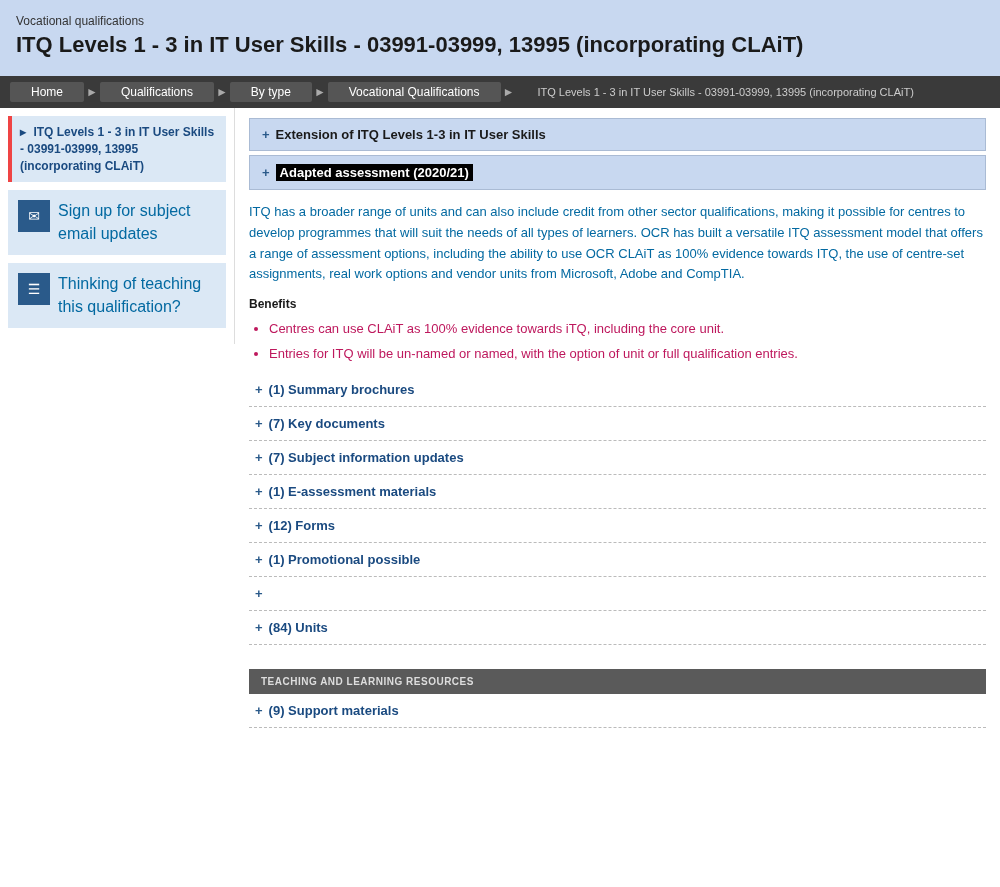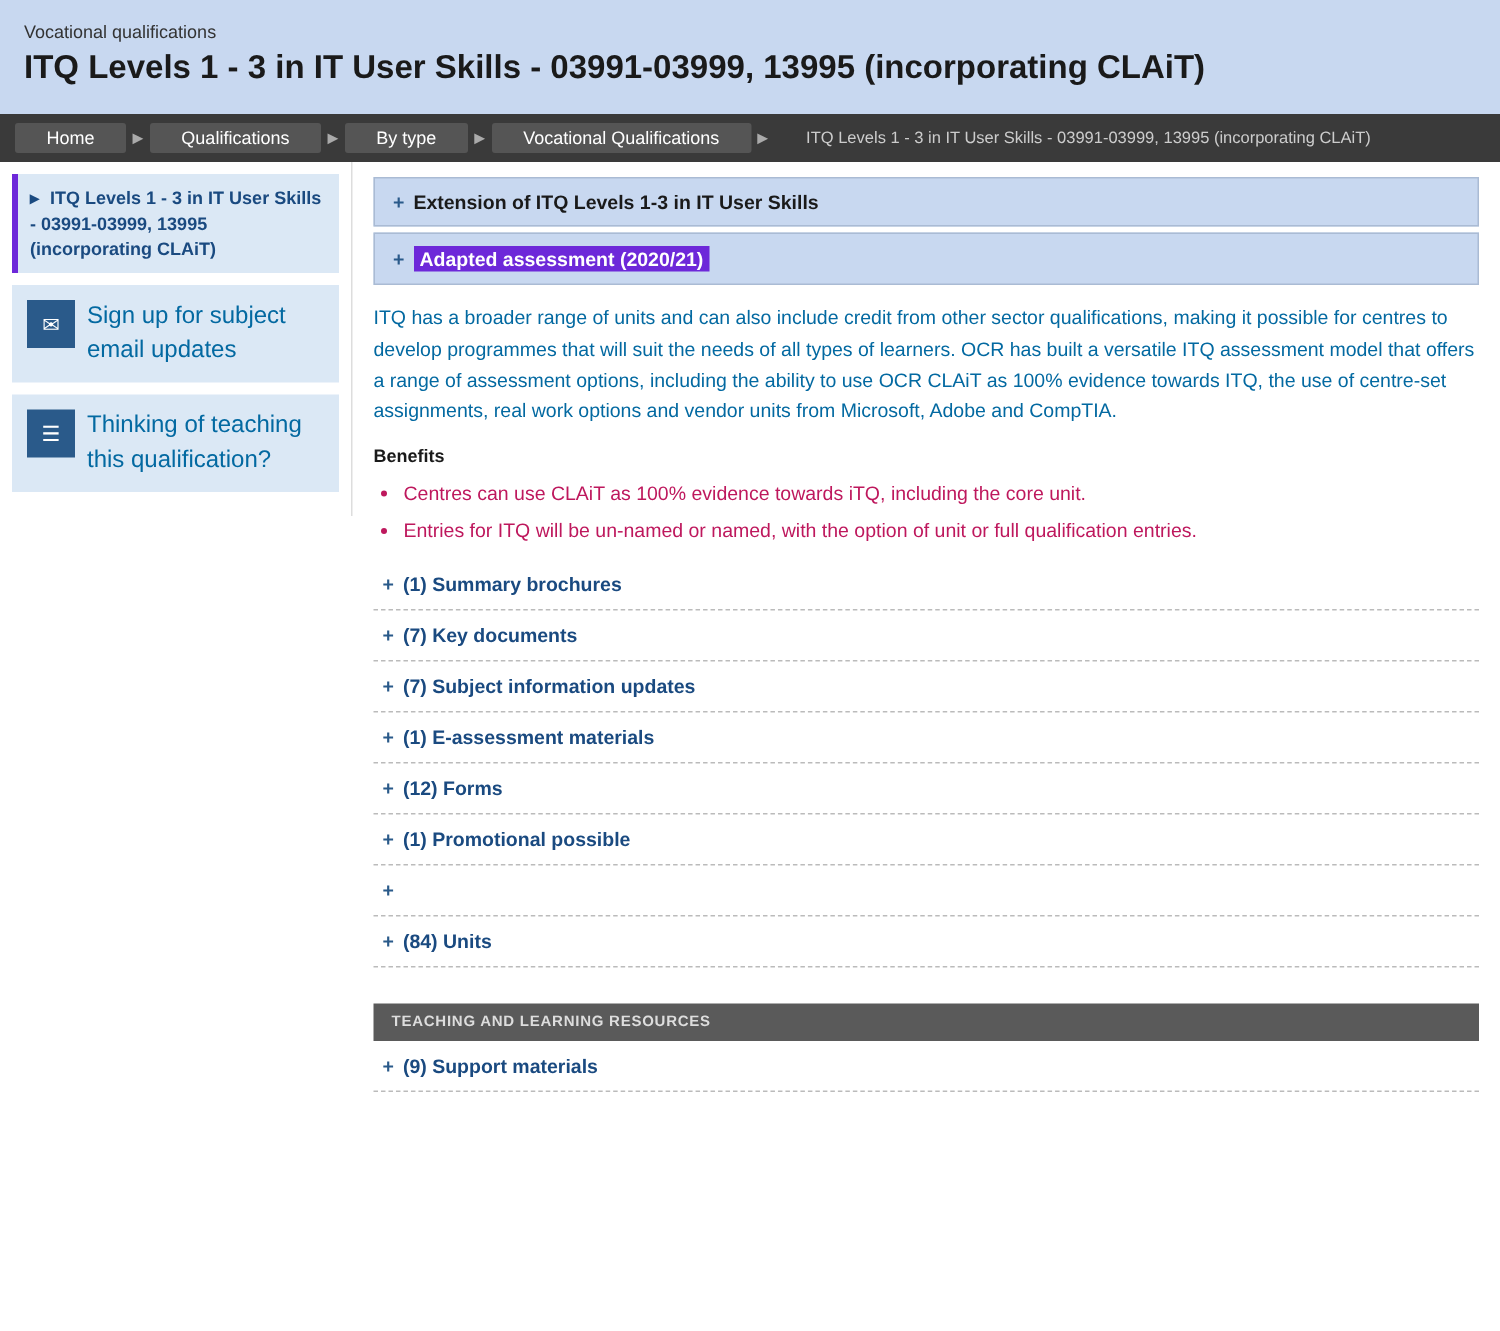--- a/index.html
+++ b/index.html
@@ -66,21 +66,21 @@
 
     
     .sidebar {
       width: 235px;
       min-width: 235px;
       padding: 8px 8px;
       border-right: 1px solid #ddd;
     }
     .sidebar-nav-item {
       background: #dbe8f5;
-      border-left: 4px solid #6d28d9;
+      border-left: 4px solid #ef4444;
       padding: 8px 8px;
       margin-bottom: 8px;
       font-size: 12px;
       font-weight: bold;
       color: #1a4a80;
       line-height: 1.4;
       cursor: pointer;
     }
     .sidebar-nav-item .arrow {
       display: inline-block;
@@ -135,21 +135,21 @@
       color: #2a5a8a;
       font-weight: bold;
       font-size: 13px;
     }
     .section-header .section-title {
       font-size: 13px;
       font-weight: bold;
       color: #1a1a1a;
     }
     .section-header.highlighted .section-title {
-      background: #6d28d9;
+      background: #000000;
       color: #fff;
       padding: 1px 4px;
     }
 
     .description-text {
       font-size: 13px;
       color: #0369a1;
       line-height: 1.6;
       margin: 12px 0;
     }

